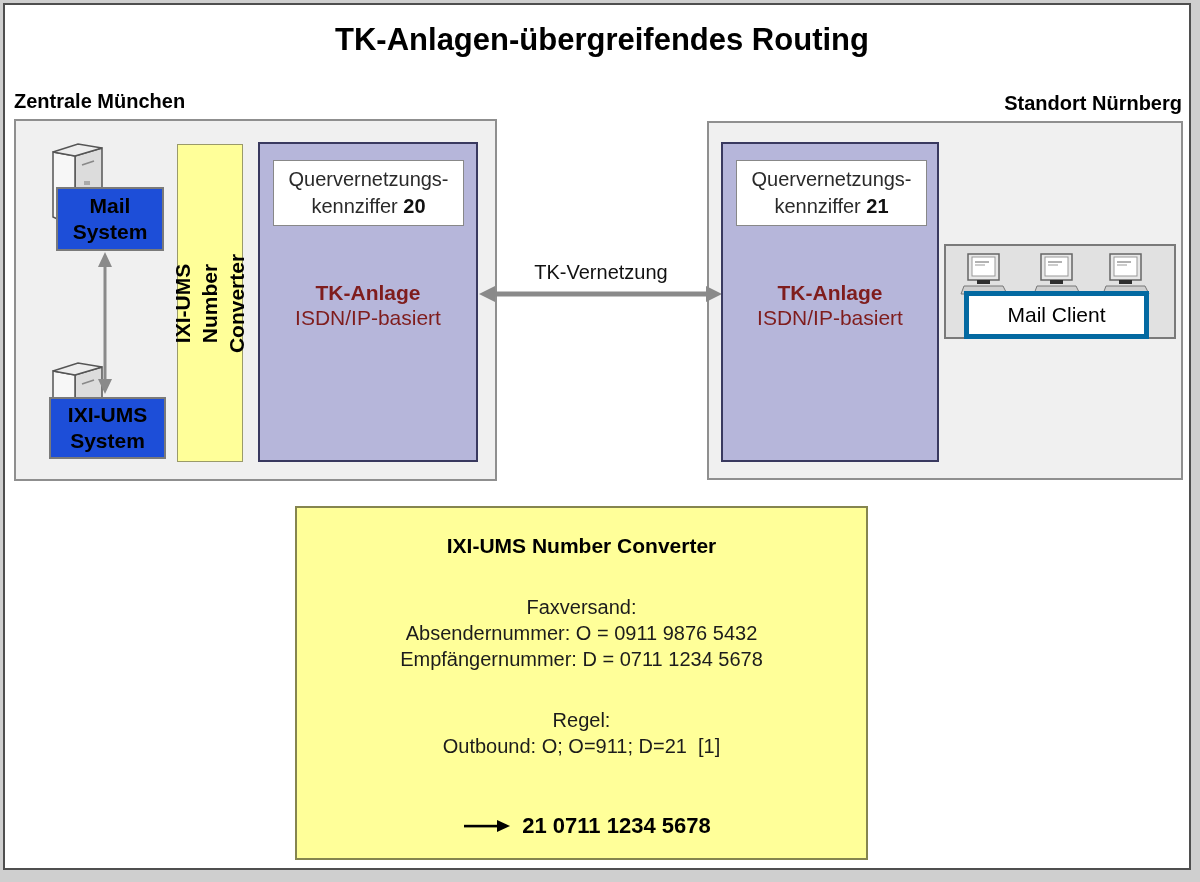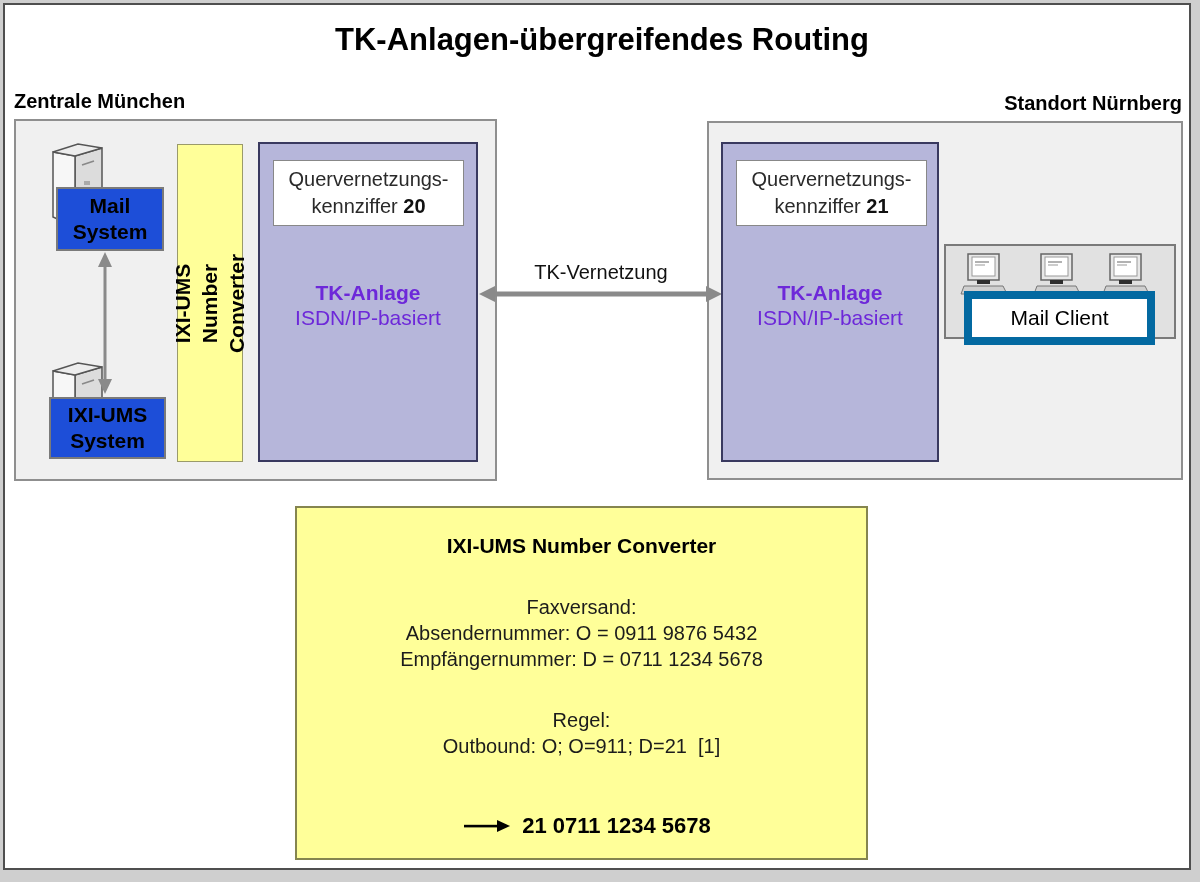--- a/index.html
+++ b/index.html
@@ -45,33 +45,33 @@
   }
   .qbox{
     position:absolute;left:13px;top:16px;width:189px;height:64px;
     background:#ffffff;border:1px solid #888888;
     font-size:20px;line-height:27px;color:#2a2a2a;
     display:flex;align-items:center;justify-content:center;text-align:center;
   }
   .qbox b{color:#111;}
   .pbx-text{
     position:absolute;left:0;right:0;top:136px;text-align:center;
-    color:#6d28d9;
+    color:#7f1d1d;
   }
   .pbx-text .name{font-size:21px;font-weight:bold;line-height:25px;}
   .pbx-text .sub{font-size:21px;line-height:25px;}
   .link-label{
     font-size:20px;color:#111;text-align:center;
   }
   .client-panel{
     background:#e1e1e1;border:2px solid #7a7a7a;
   }
   .mail-client-box{
     position:absolute;left:18px;top:45px;width:175px;height:38px;
-    background:#fff;border:8px solid #0369a1;
+    background:#fff;border:5px solid #0369a1;
     font-size:21px;color:#000;font-weight:normal;
     display:flex;align-items:center;justify-content:center;
     z-index:3;
   }
   .bottom-panel{
     background:#ffff99;border:2px solid #85854f;
   }
   .bp-line{
     position:absolute;left:0;right:0;text-align:center;
     font-size:20px;line-height:24px;color:#1c1c1c;white-space:pre;

